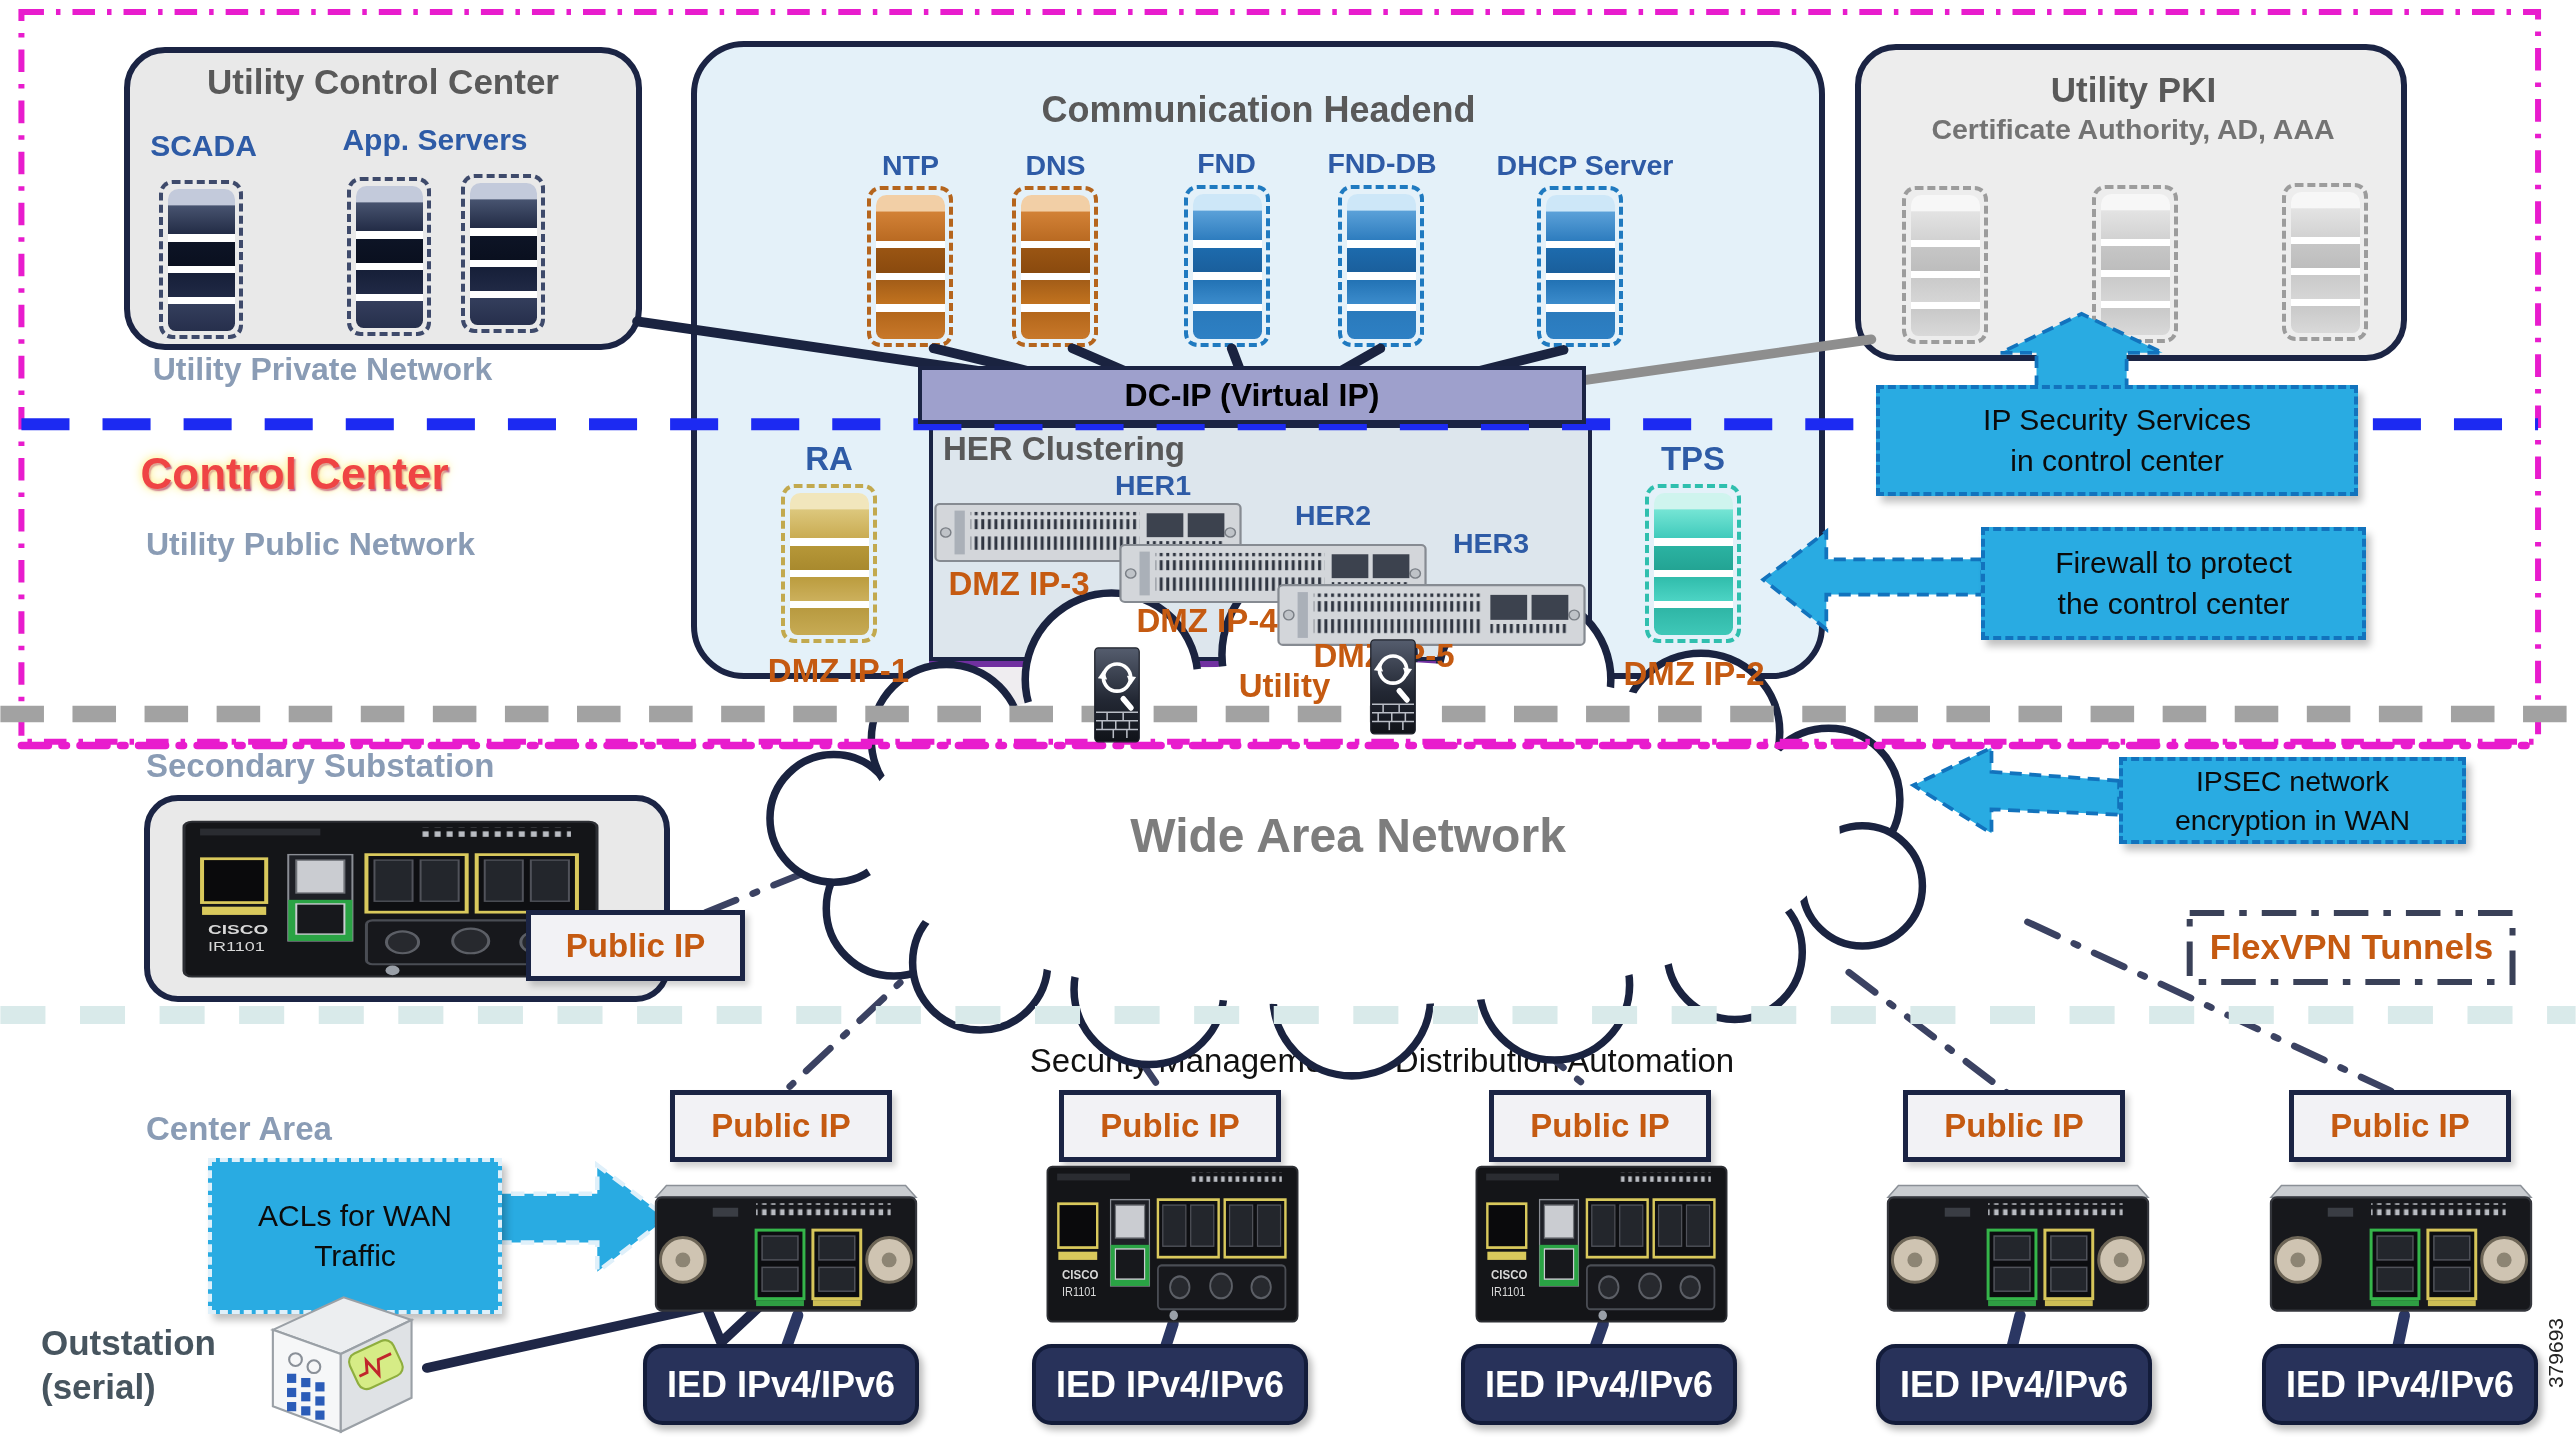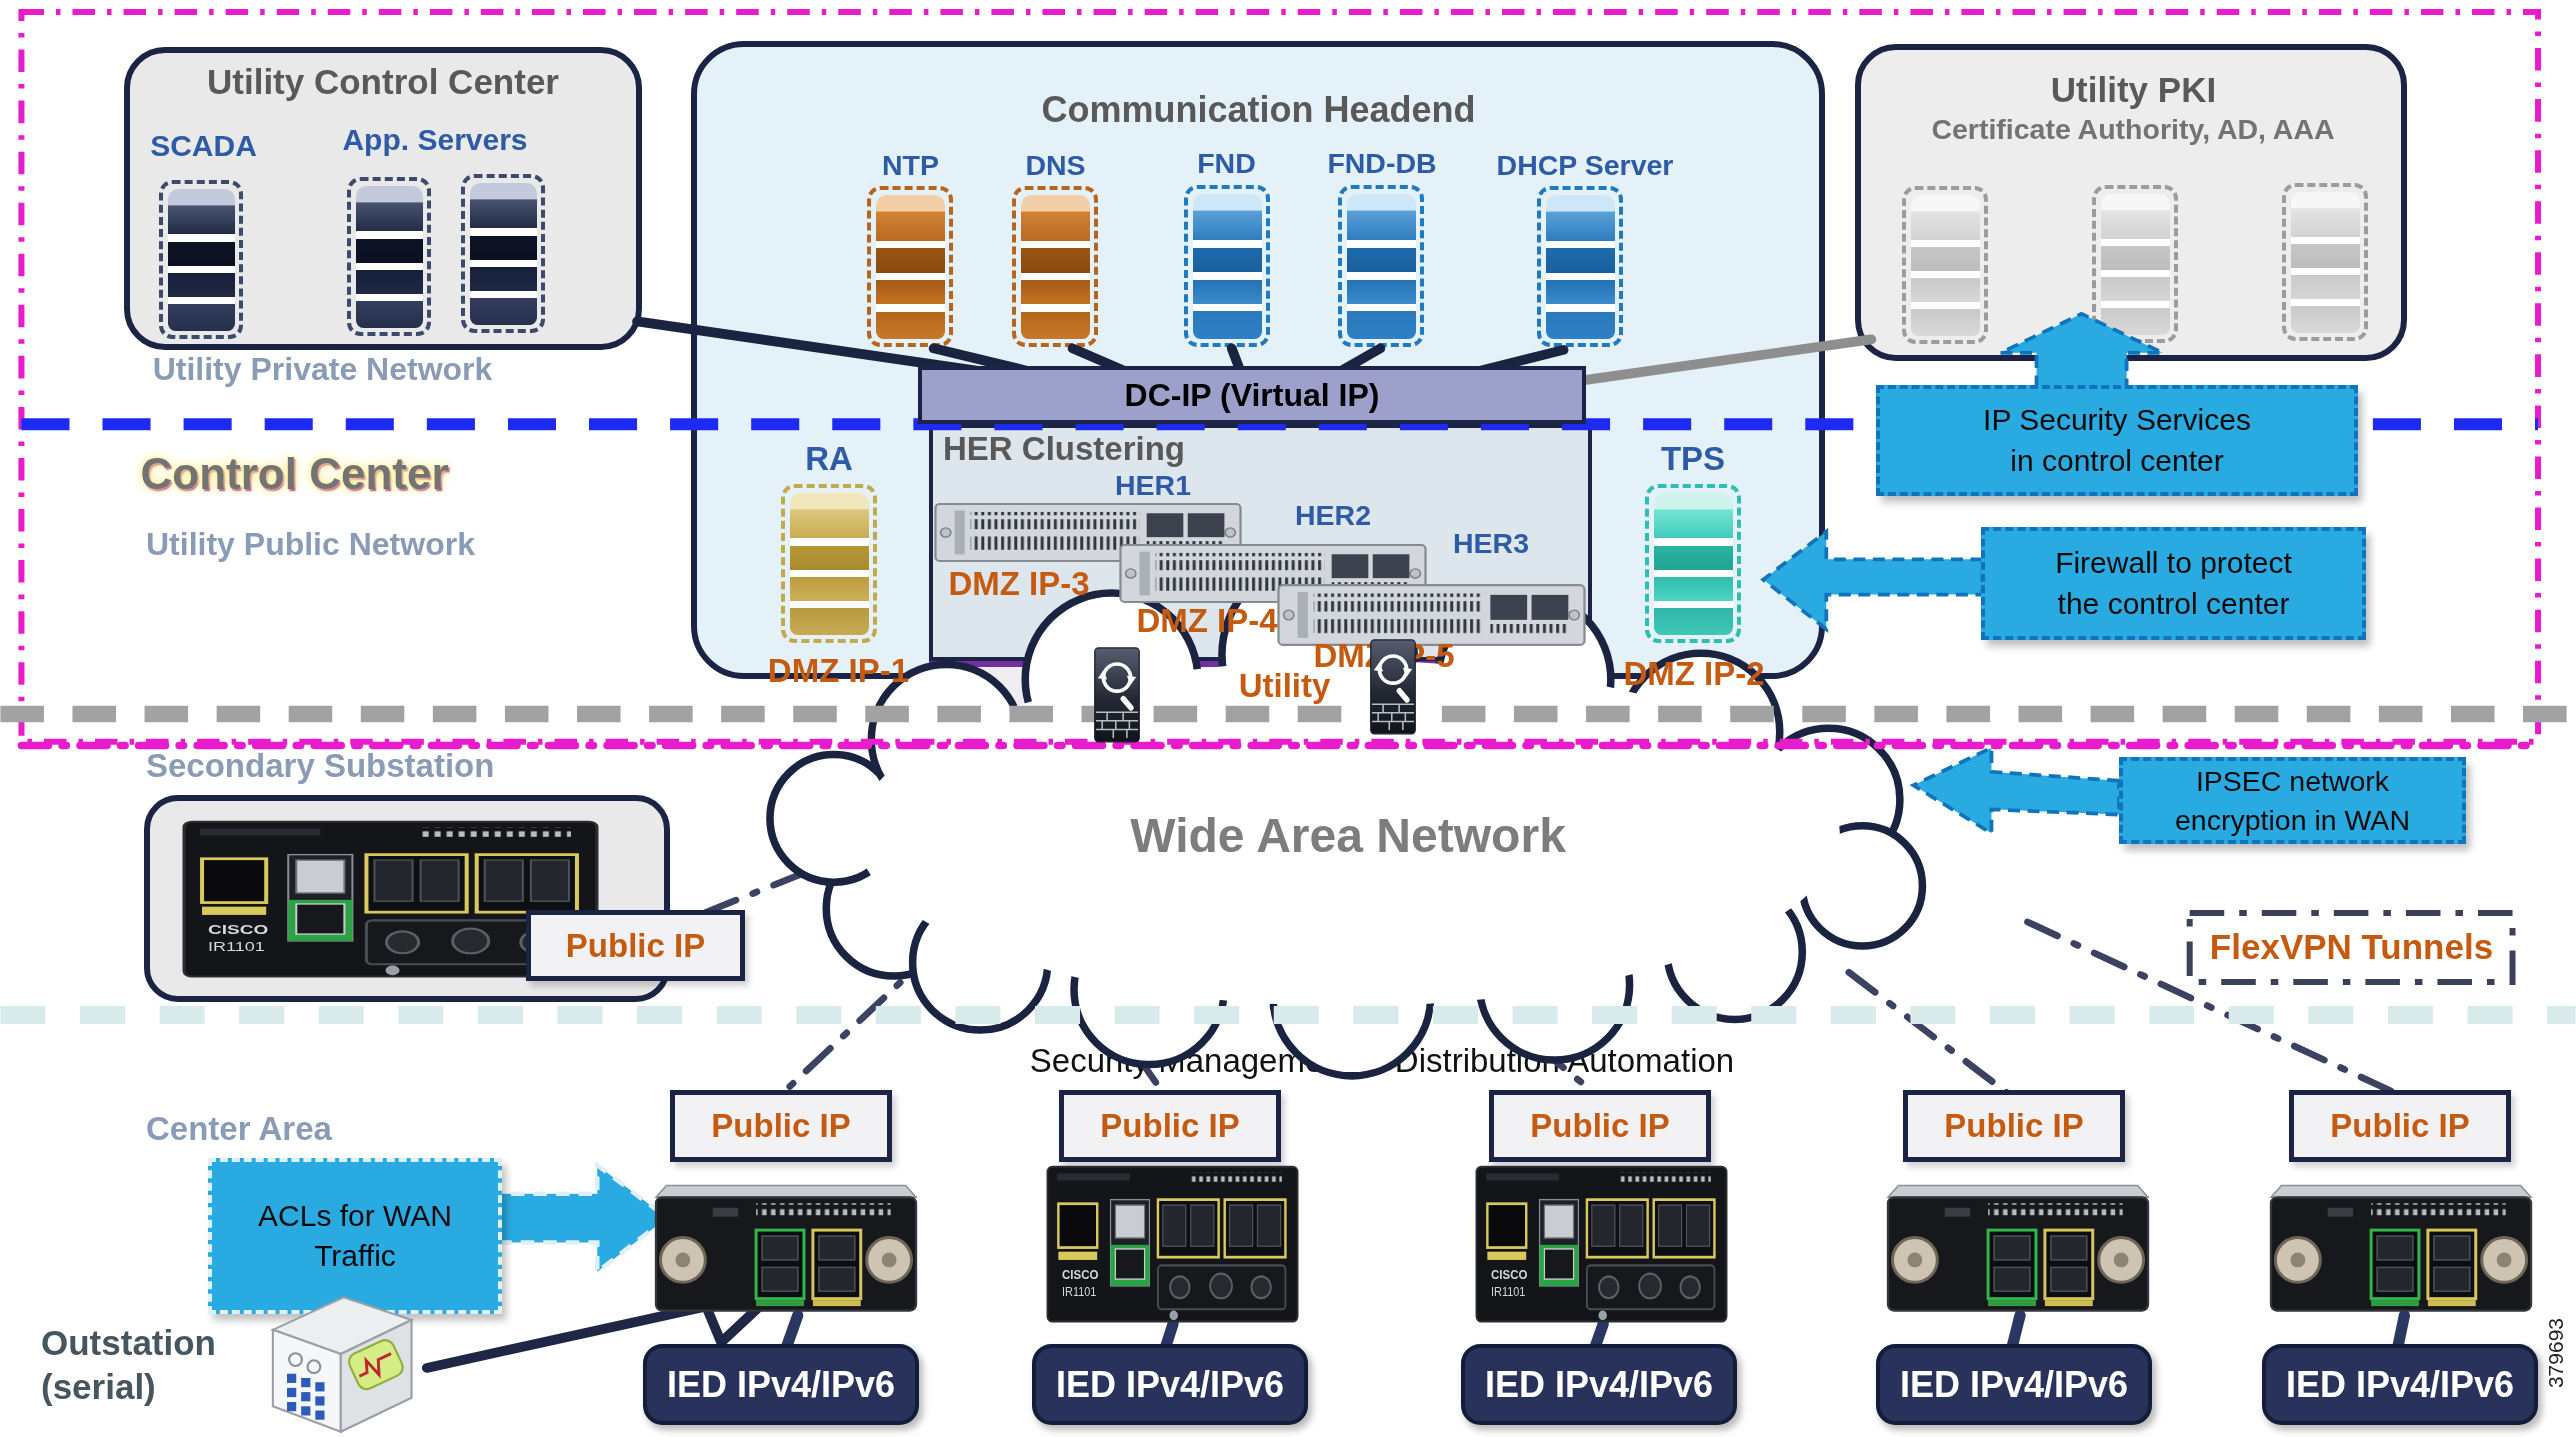--- a/index.html
+++ b/index.html
@@ -264,21 +264,21 @@
       <i></i>
     </div>
   <div class="server gray" style="left:2092px;top:185px;width:86px;height:158px">
       <i></i>
     </div>
   <div class="server gray" style="left:2282px;top:183px;width:86px;height:158px">
       <i></i>
     </div>
 
   <div class="box regionlab" style="left:146px;top:351px;width:353px;font-size:32px;text-align:center">Utility Private Network</div>
-  <div class="box" style="left:90px;top:449px;width:409px;font-size:44px;font-weight:bold;text-align:center;color:#737373;
+  <div class="box" style="left:90px;top:449px;width:409px;font-size:44px;font-weight:bold;text-align:center;color:#ef4444;
               text-shadow:0 0 12px #ffef8a,0 0 6px #fff6b0,1.5px 1.5px 1.5px #9e0c7e">Control Center</div>
   <div class="box regionlab" style="left:146px;top:526px;width:398px;font-size:32px;">Utility Public Network</div>
   <div class="box regionlab" style="left:146px;top:747px;width:451px;font-size:33px">Secondary Substation</div>
   <div class="box regionlab" style="left:146px;top:1110px;width:225px;font-size:33px">Center Area</div>
   <div class="box" style="left:41px;top:1323px;width:240px;font-size:35px;font-weight:bold;color:#47555f">Outstation</div>
   <div class="box" style="left:41px;top:1367px;width:240px;font-size:35px;font-weight:bold;color:#47555f">(serial)</div>
   <div class="box" style="left:969px;top:1042px;width:826px;font-size:33px;font-weight:500;color:#111;text-align:center">Security Management in Distribution Automation</div>
   <div class="box" style="left:2544px;top:1318px;font-size:21px;color:#222;writing-mode:vertical-rl;transform:rotate(180deg)">379693</div>
 
   <div class="box z6" style="left:918px;top:366px;width:668px;height:58px;background:#9ea0cc;border:4.5px solid #1b2444;

